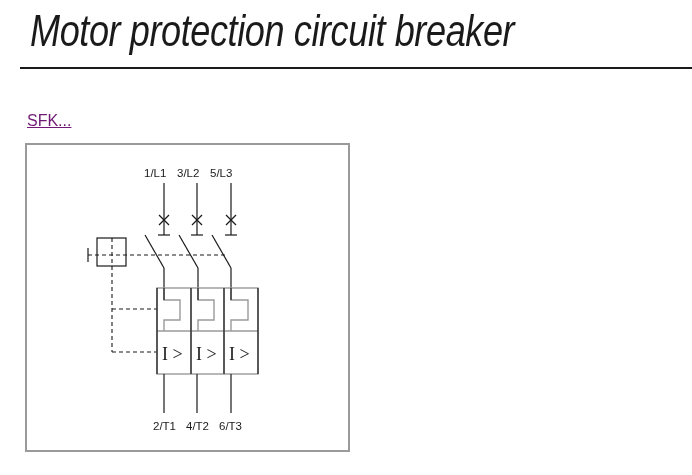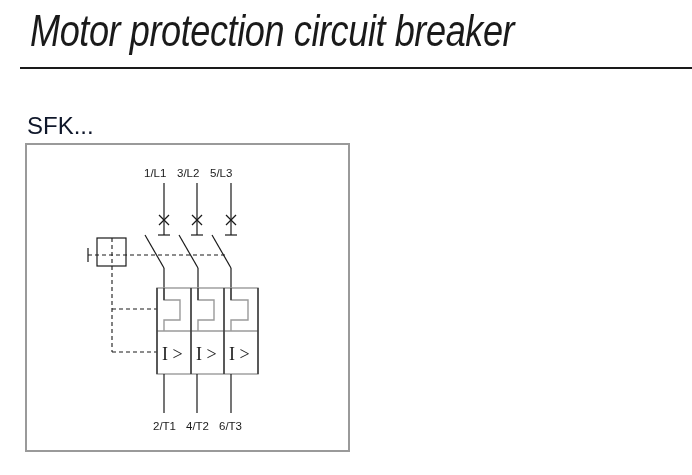--- a/index.html
+++ b/index.html
@@ -7,22 +7,23 @@
   .title {
     position: absolute; left: 30px; top: 6px;
     font-family: "Liberation Sans", sans-serif;
     font-style: italic; font-size: 44px; color: #1a1a1a;
     transform: scaleX(0.82); transform-origin: left top;
     white-space: nowrap; letter-spacing: -0.5px;
   }
   .rule { position: absolute; left: 20px; top: 67px; width: 672px; height: 2px; background: #1a1a1a; }
   .model {
     position: absolute; left: 27px; top: 112px;
-    font-size: 24px; color: #0f172a;
+    font-size: 16px; color: #701a75;
     font-family: "Liberation Sans", sans-serif;
+    text-decoration: underline;
   }
   .frame { position: absolute; left: 25px; top: 143px; width: 325px; height: 309px; border: 2px solid #9a9a9a; box-sizing: border-box; }
   svg.diagram { position: absolute; left: 0; top: 0; }
   .lbl { font-family: "Liberation Sans", sans-serif; font-size: 11.5px; fill: #1a1a1a; }
   .ilbl { font-family: "Liberation Serif", serif; font-size: 18px; fill: #1a1a1a; }
 </style>
 </head>
 <body>
 
 <div class="title">Motor protection circuit breaker</div>

